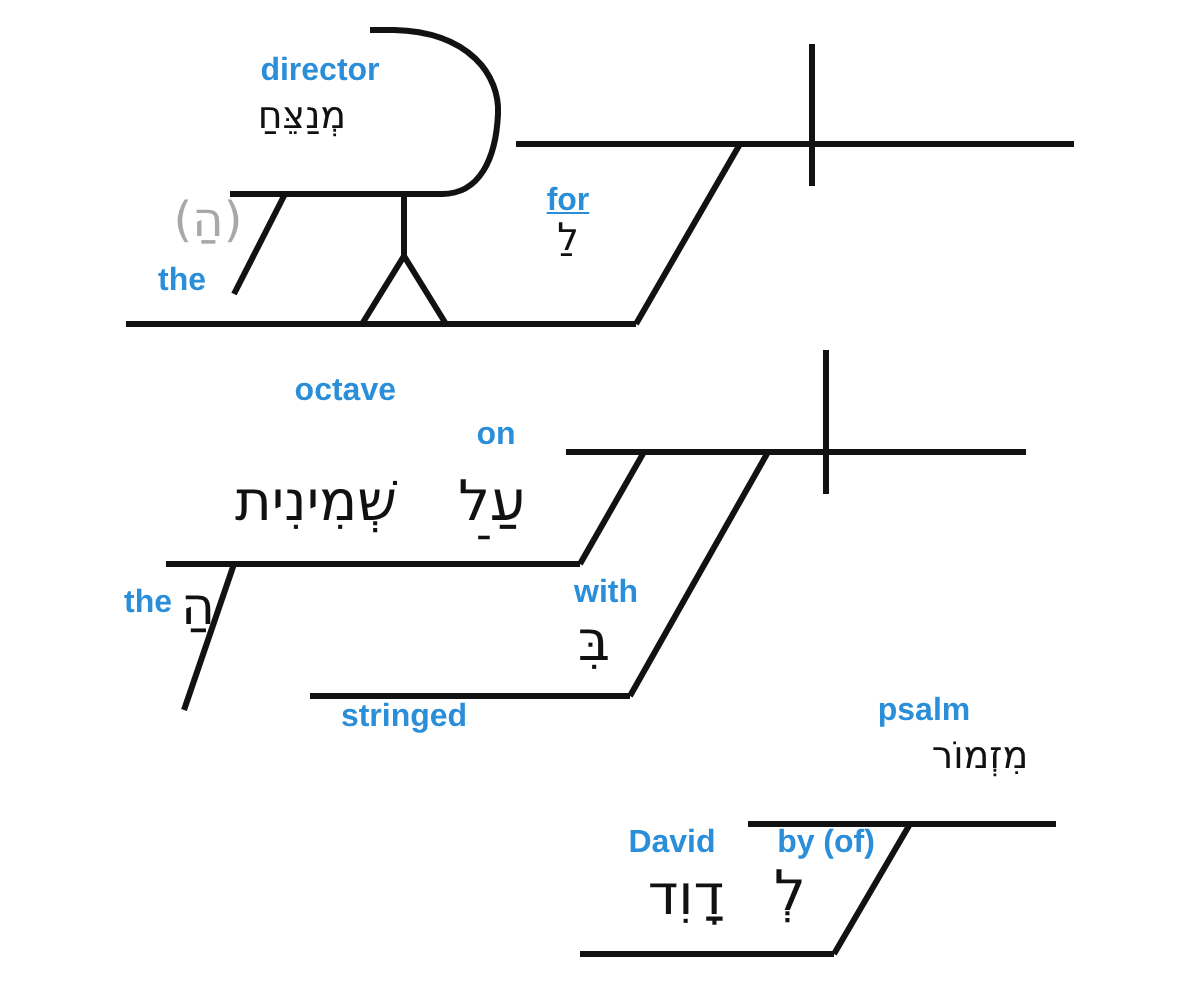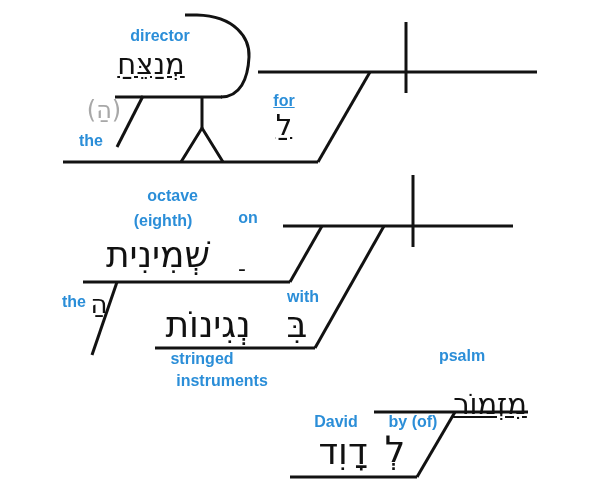--- a/index.html
+++ b/index.html
@@ -3,22 +3,22 @@
 <meta charset="utf-8">
 <style>
   html,body{margin:0;padding:0;background:#ffffff;}
   #stage{
     position:relative;width:600px;height:500px;background:#ffffff;
     font-family:"Liberation Sans",sans-serif;overflow:hidden;border-radius:10px;
   }
   #linework{position:absolute;left:0;top:0;width:600px;height:500px;}
   .txt{position:absolute;line-height:1.05;text-align:center;white-space:nowrap;}
   .gloss{color:#2b8ed8;font-weight:bold;font-size:16px;font-family:"Liberation Sans",sans-serif;}
-  .heb{color:#111111;font-family:"DejaVu Sans",sans-serif;font-size:36px;}
-  .heb-big{font-size:29px;text-decoration:underline;}
+  .heb{color:#111111;font-family:"DejaVu Sans",sans-serif;font-size:28px;}
+  .heb-big{font-size:19px;}
   .implied{color:#a8a8a8;font-family:"DejaVu Sans",sans-serif;font-size:24px;}
   .maqqef{color:#111111;font-family:"DejaVu Sans",sans-serif;font-size:22px;}
   path,line{stroke:#121212;stroke-width:3;fill:none;}
 </style>
 </head>
 <body>
 
 <div id="stage">
 
   <svg id="linework" viewBox="0 0 600 500" xmlns="http://www.w3.org/2000/svg">
@@ -47,32 +47,30 @@
   </svg>
 
   <div class="txt gloss" style="left:112px;top:28px;width:96px;">director</div>
   <div class="txt heb heb-big" style="left:92px;top:49px;width:118px;">מְנַצֵּחַ</div>
   <div class="txt implied" style="left:80px;top:98px;width:48px;">(הַ)</div>
   <div class="txt gloss" style="left:70px;top:133px;width:42px;">the</div>
   <div class="txt gloss" style="left:264px;top:93px;width:40px;text-decoration:underline;">for</div>
   <div class="txt heb heb-big" style="left:268px;top:110px;width:32px;">לַ</div>
 
   <div class="txt gloss" style="left:122px;top:188px;width:76px;text-align:right;">octave</div>
-  <div class="txt gloss" style="left:120px;top:213px;width:86px;">(eighth)</div>
   <div class="txt heb" style="left:100px;top:236px;width:116px;">שְׁמִינִית</div>
   <div class="txt gloss" style="left:230px;top:210px;width:36px;">on</div>
+  <div class="txt heb" style="left:224px;top:236px;width:44px;">עַל</div>
   <div class="txt maqqef" style="left:228px;top:262px;width:28px;">־</div>
   <div class="txt gloss" style="left:54px;top:294px;width:40px;">the</div>
   <div class="txt heb" style="left:84px;top:291px;width:30px;font-size:26px;">הַ</div>
   <div class="txt gloss" style="left:278px;top:289px;width:50px;">with</div>
   <div class="txt heb" style="left:284px;top:306px;width:26px;">בִּ</div>
-  <div class="txt heb" style="left:164px;top:306px;width:88px;">נְגִינוֹת</div>
   <div class="txt gloss" style="left:157px;top:351px;width:90px;">stringed</div>
-  <div class="txt gloss" style="left:157px;top:373px;width:130px;">instruments</div>
 
   <div class="txt gloss" style="left:428px;top:348px;width:68px;">psalm</div>
-  <div class="txt heb heb-big" style="left:444px;top:369px;width:92px;margin-top:20px;">מִזְמוֹר</div>
+  <div class="txt heb heb-big" style="left:444px;top:369px;width:92px;">מִזְמוֹר</div>
   <div class="txt gloss" style="left:302px;top:414px;width:68px;">David</div>
   <div class="txt gloss" style="left:377px;top:414px;width:72px;">by (of)</div>
   <div class="txt heb" style="left:311px;top:433px;width:64px;">דָוִד</div>
   <div class="txt heb" style="left:382px;top:431px;width:26px;">לְ</div>
 
 </div>
 
 </body></html>

